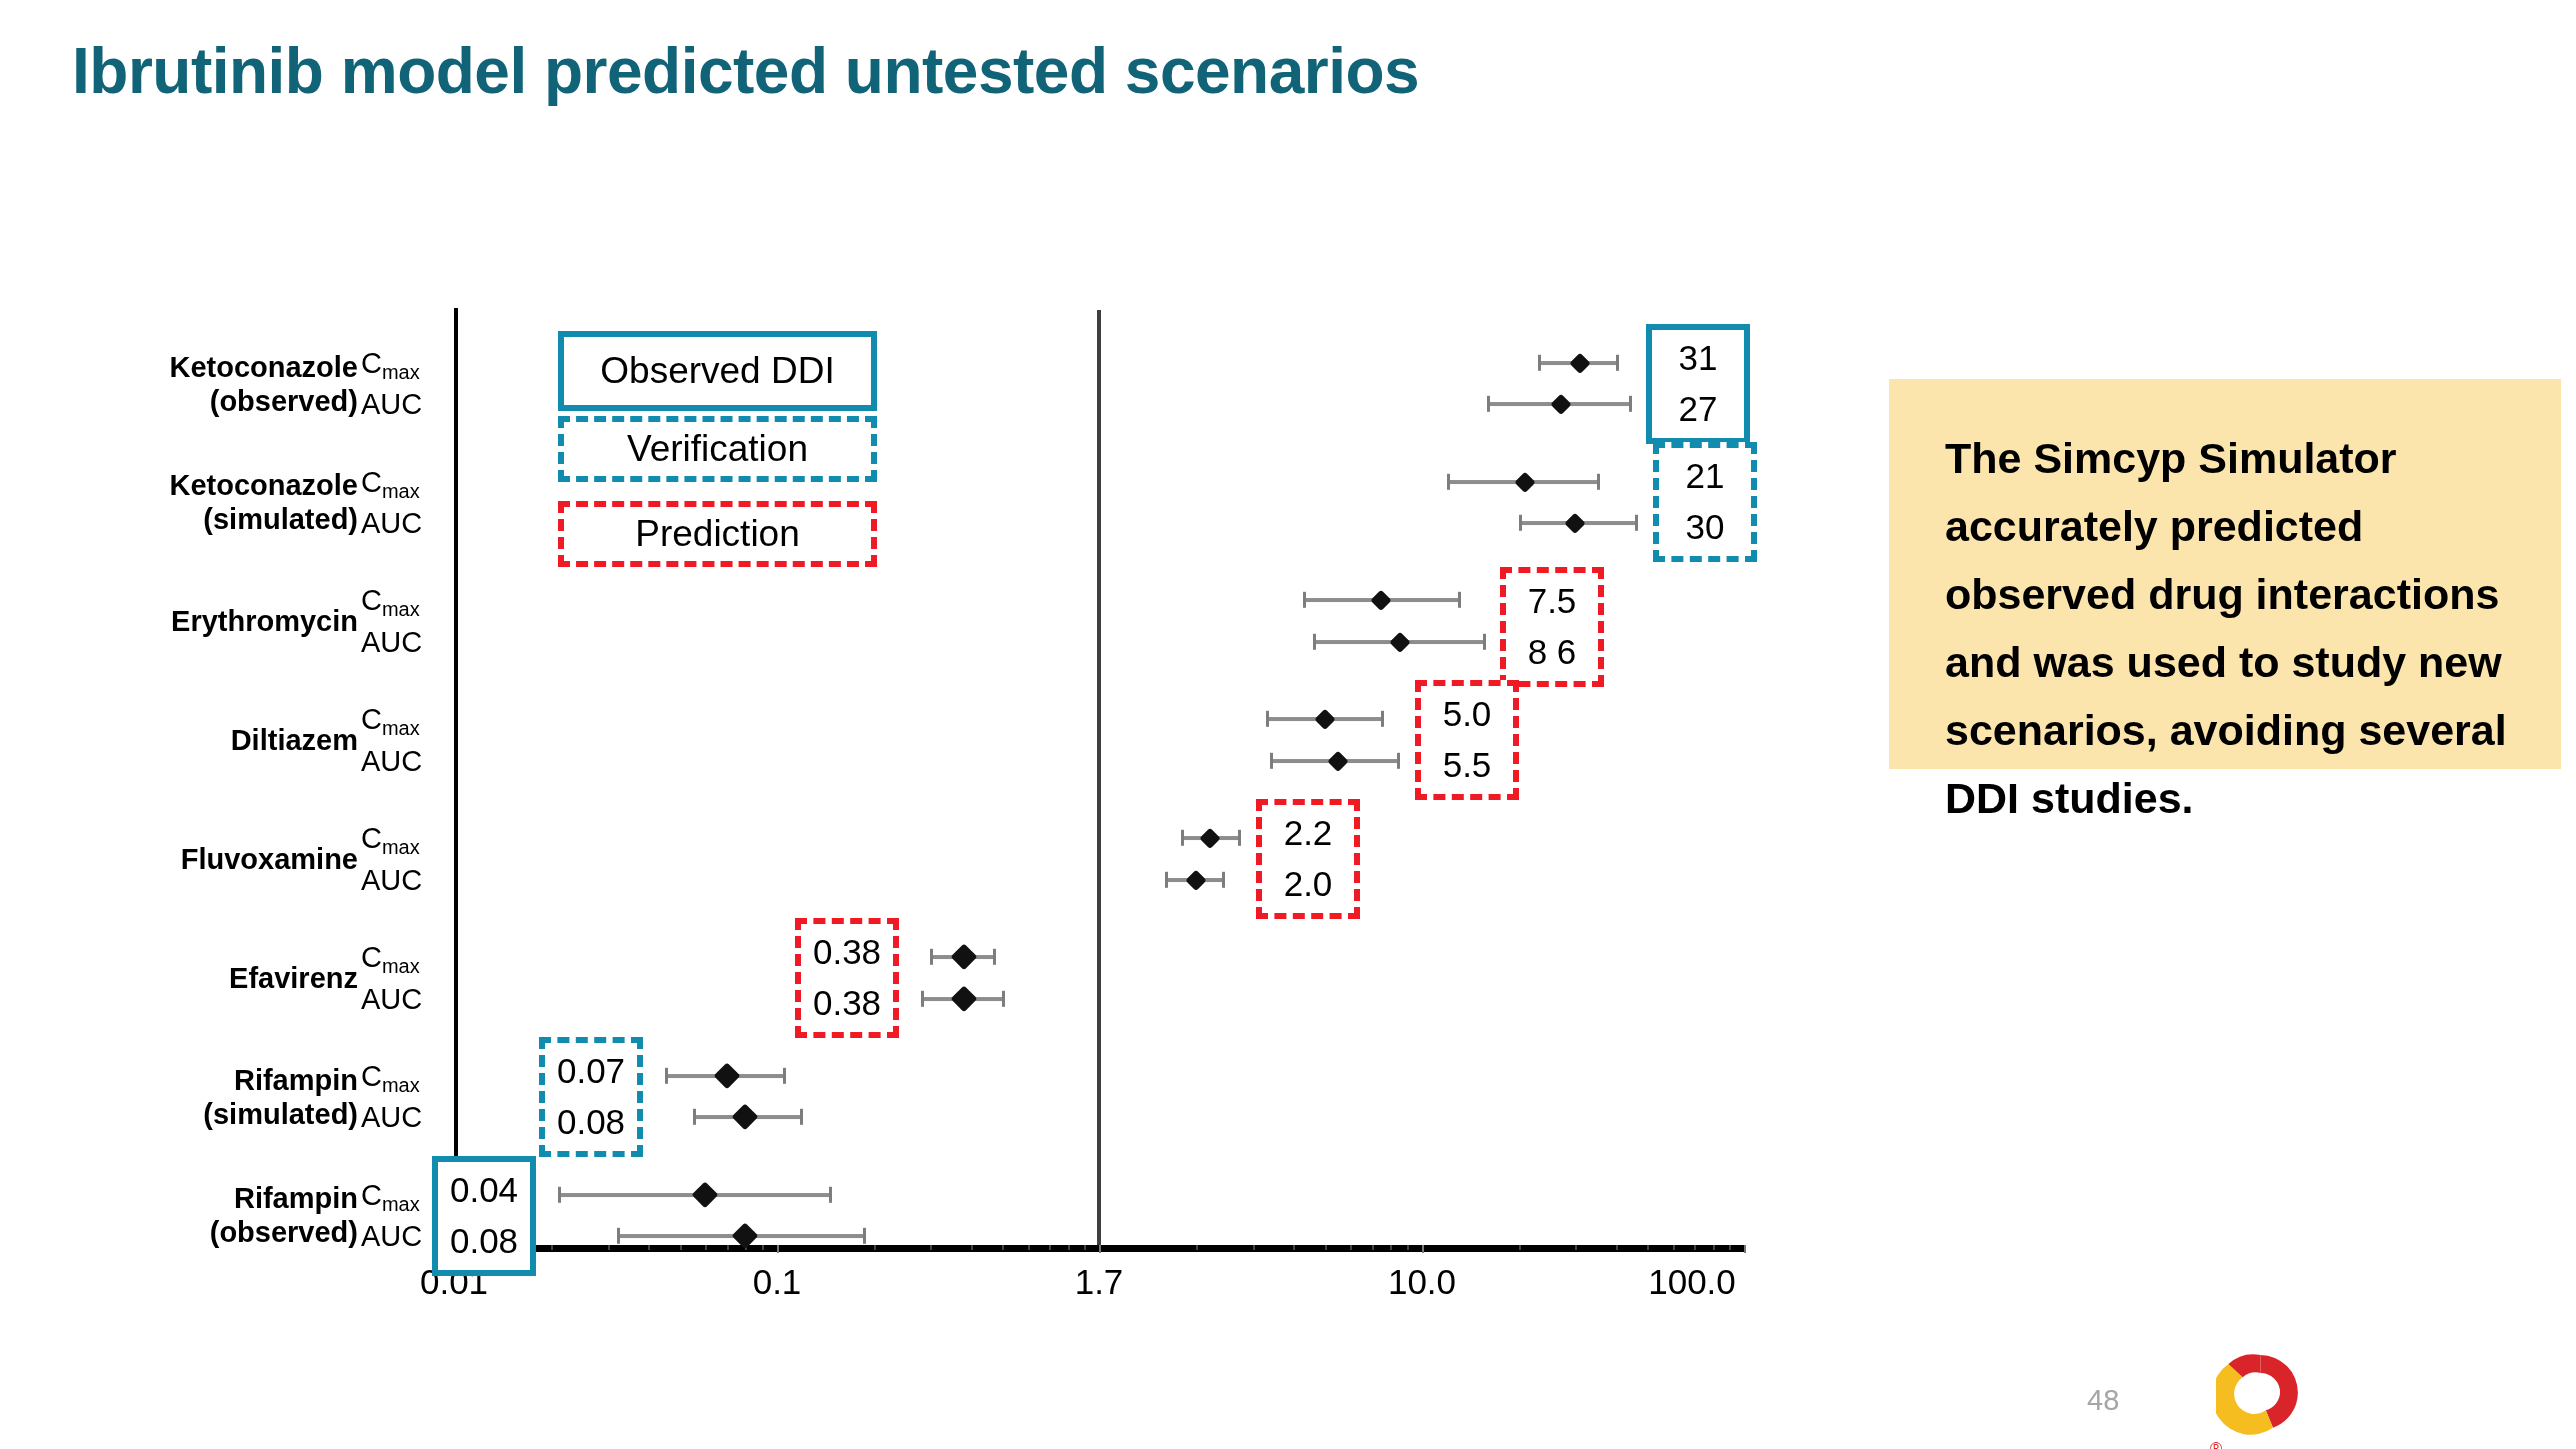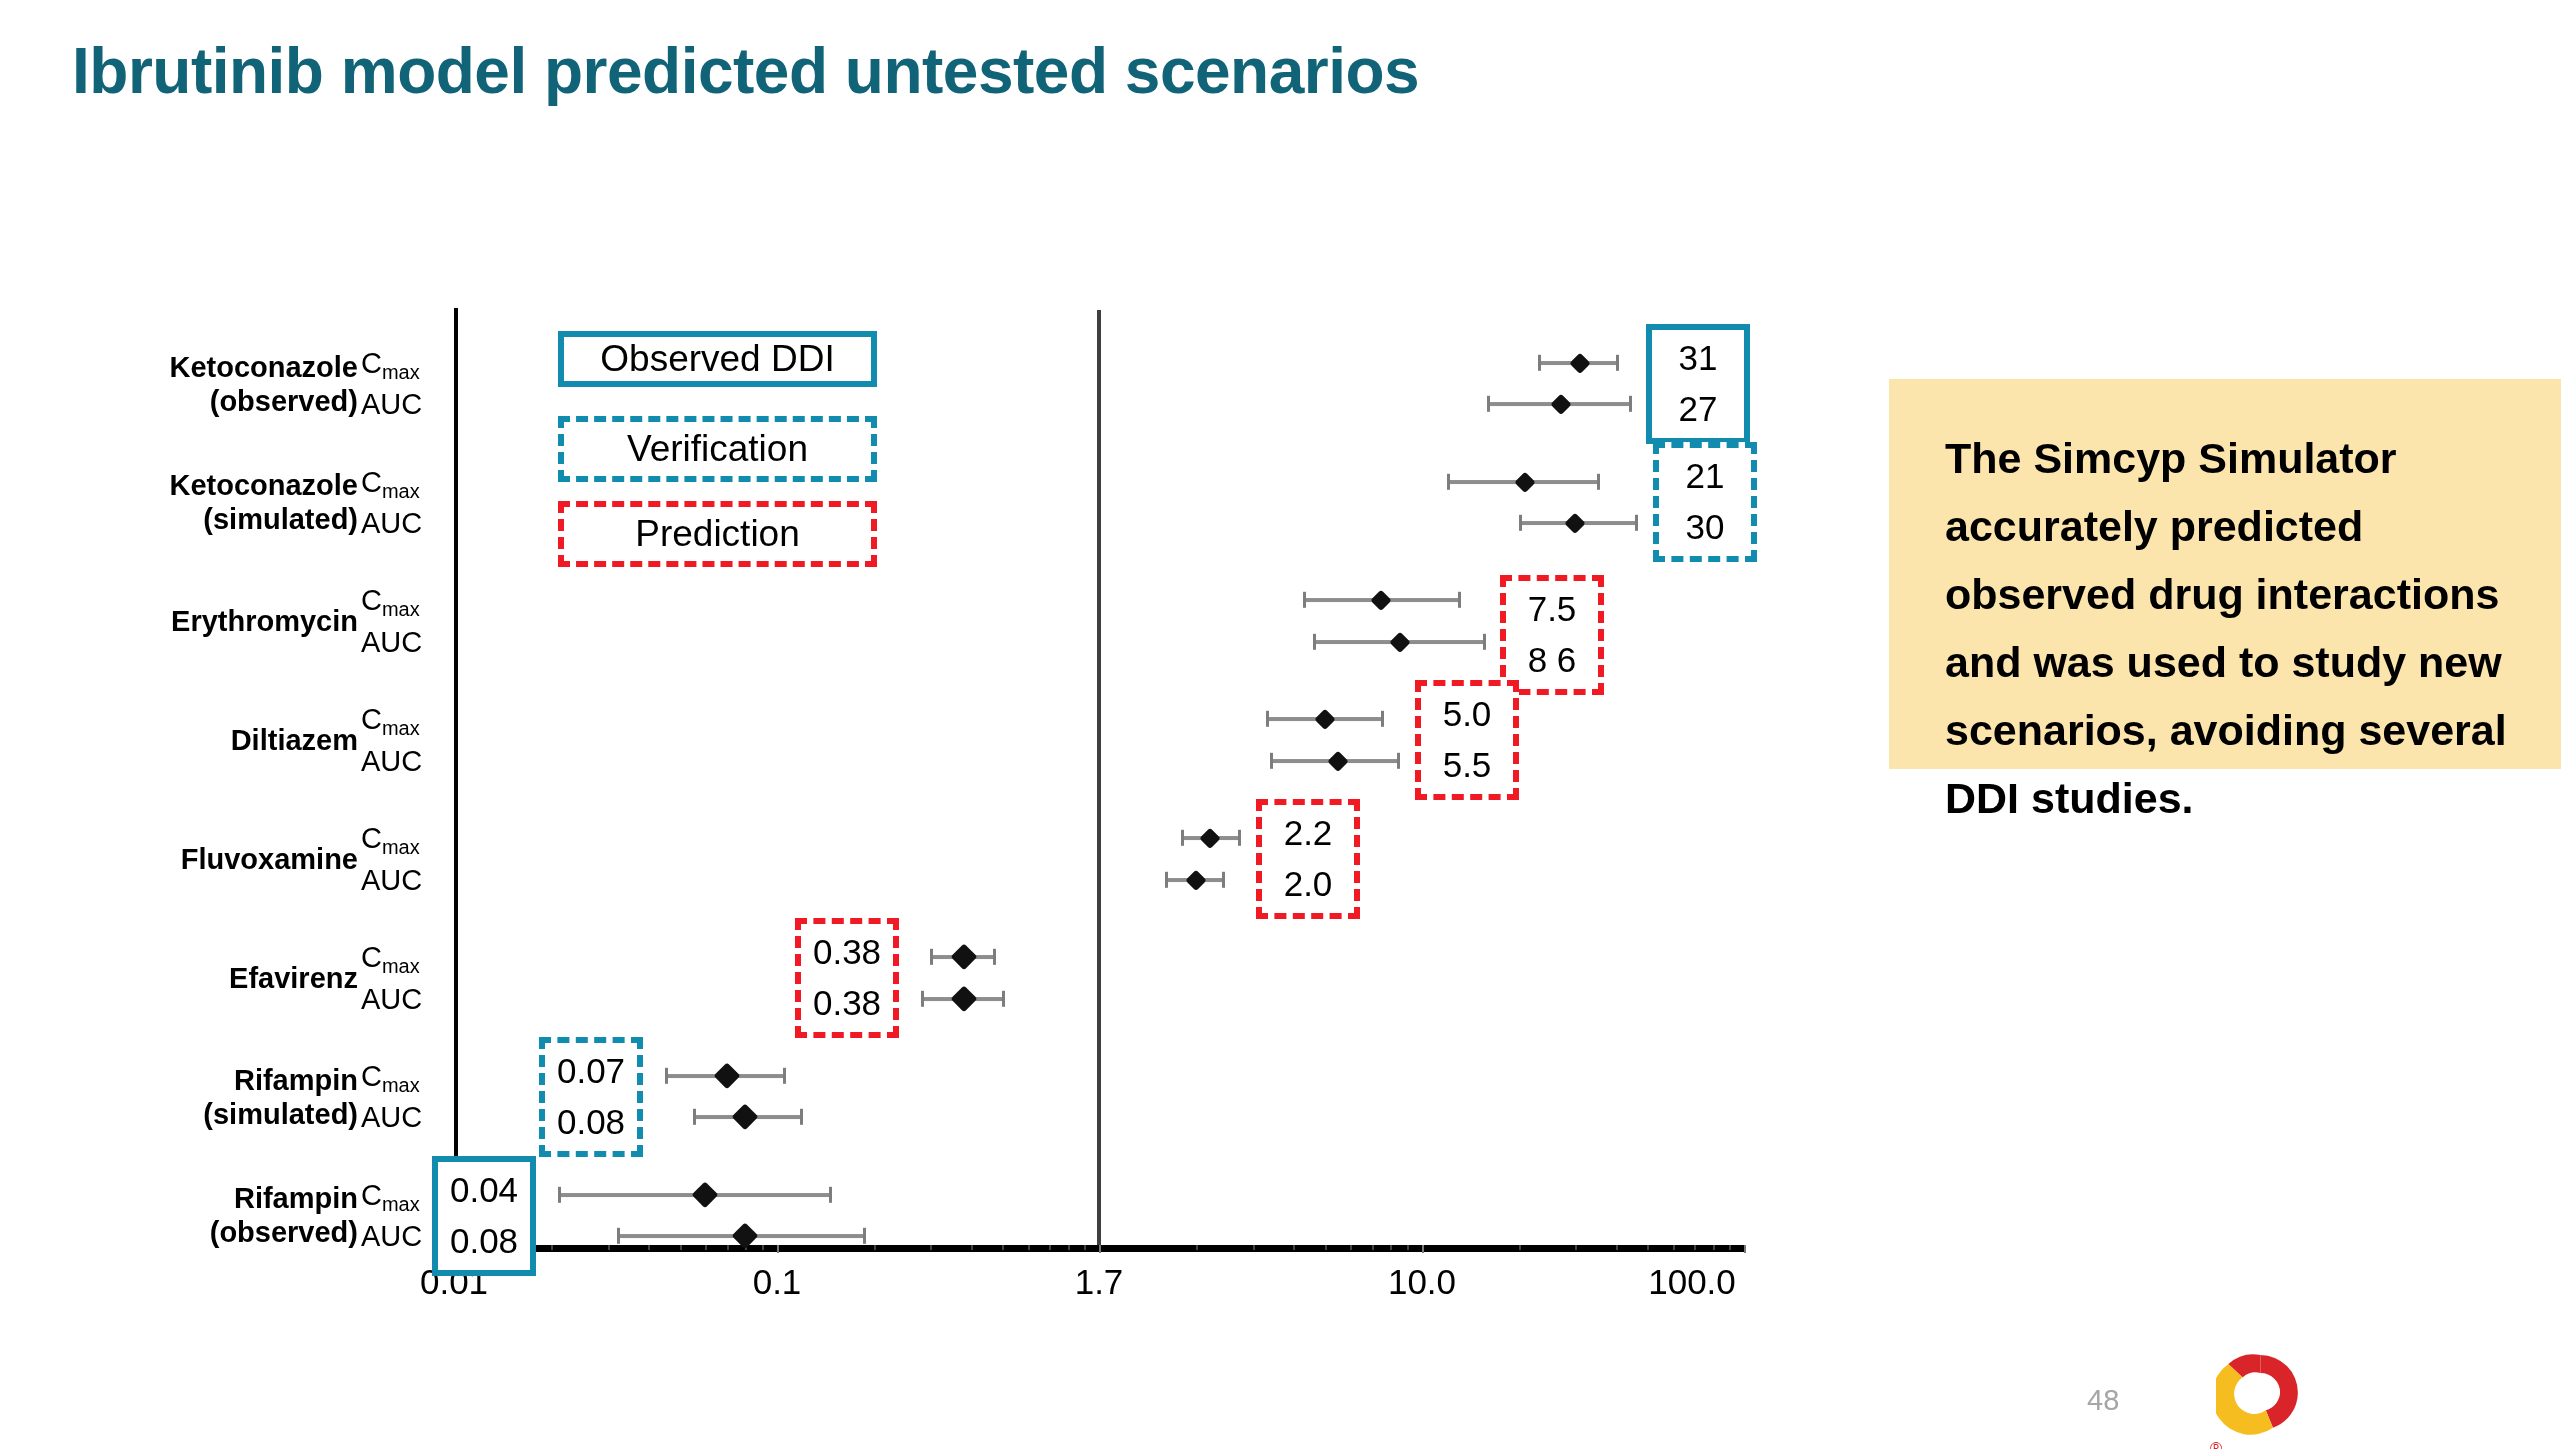--- a/index.html
+++ b/index.html
@@ -261,21 +261,21 @@
     </div>
   <div id="boxes">
       <div class="value-box solid-teal" style="top: 140px; left: 1646px; width: 104px; height: 120px;">
         <div>31</div>
         <div>27</div>
       </div>
       <div class="value-box dashed-teal" style="top: 258px; left: 1653px; width: 104px; height: 120px;">
         <div>21</div>
         <div>30</div>
       </div>
-      <div class="value-box dashed-red" style="top: 391px; left: 1500px; width: 104px; height: 120px;">
+      <div class="value-box dashed-red" style="top: 383px; left: 1500px; width: 104px; height: 120px;">
         <div>7.5</div>
         <div>8 6</div>
       </div>
       <div class="value-box dashed-red" style="top: 496px; left: 1415px; width: 104px; height: 120px;">
         <div>5.0</div>
         <div>5.5</div>
       </div>
       <div class="value-box dashed-red" style="top: 615px; left: 1256px; width: 104px; height: 120px;">
         <div>2.2</div>
         <div>2.0</div>
@@ -287,21 +287,21 @@
       <div class="value-box dashed-teal" style="top: 853px; left: 539px; width: 104px; height: 120px;">
         <div>0.07</div>
         <div>0.08</div>
       </div>
       <div class="value-box solid-teal" style="top: 972px; left: 432px; width: 104px; height: 120px;">
         <div>0.04</div>
         <div>0.08</div>
       </div>
     </div>
   <div id="legend">
-      <div class="legend-box solid-teal" style="left: 558px; top: 147px; width: 319px; height: 56px;">
+      <div class="legend-box solid-teal" style="left: 558px; top: 147px; width: 319px; height: 80px;">
         <span>Observed DDI</span>
       </div>
       <div class="legend-box dashed-teal" style="left: 558px; top: 232px; width: 319px; height: 66px; align-items: center;">
         <span>Verification</span>
       </div>
       <div class="legend-box dashed-red" style="left: 558px; top: 317px; width: 319px; height: 66px;">
         <span>Prediction</span>
       </div>
     </div>
 

